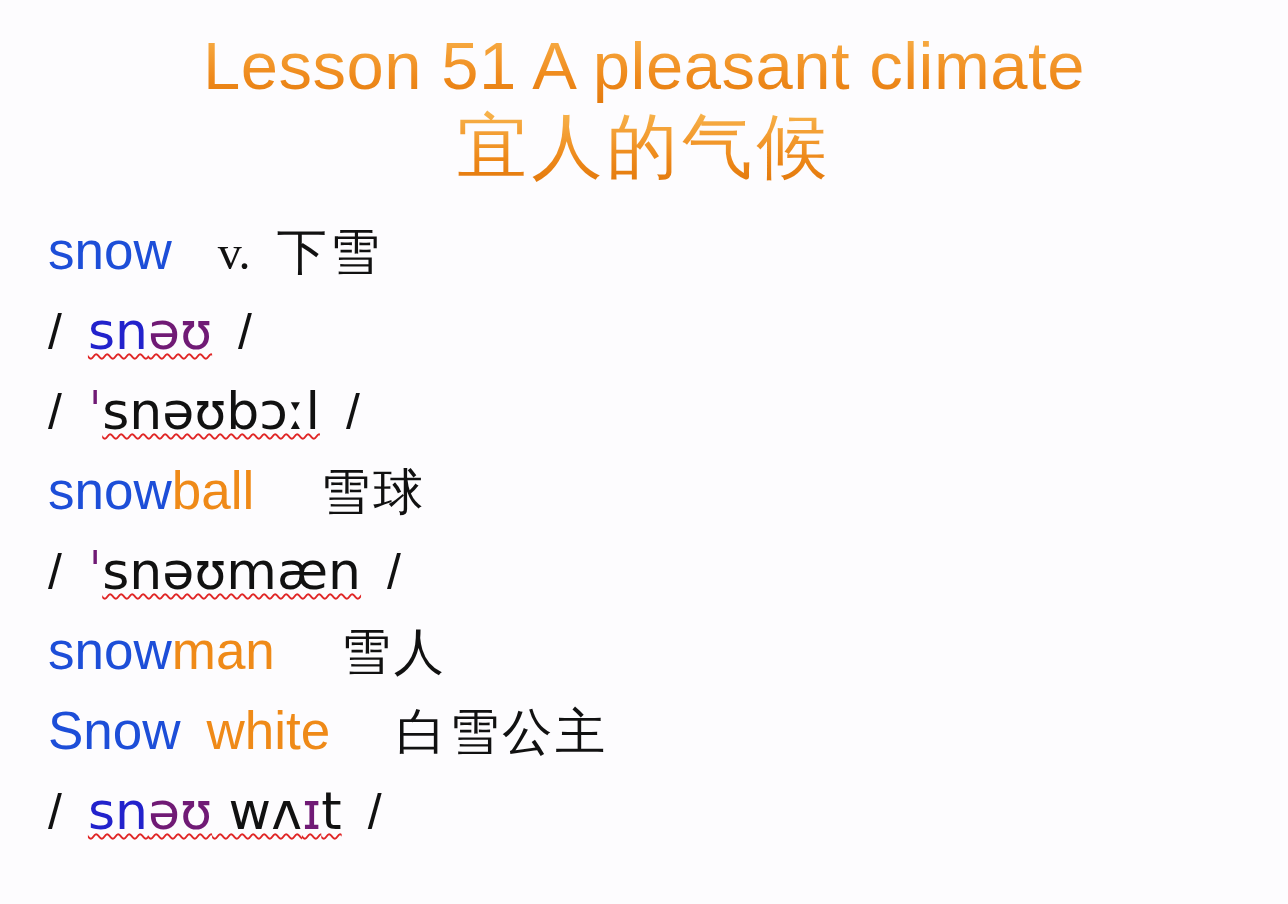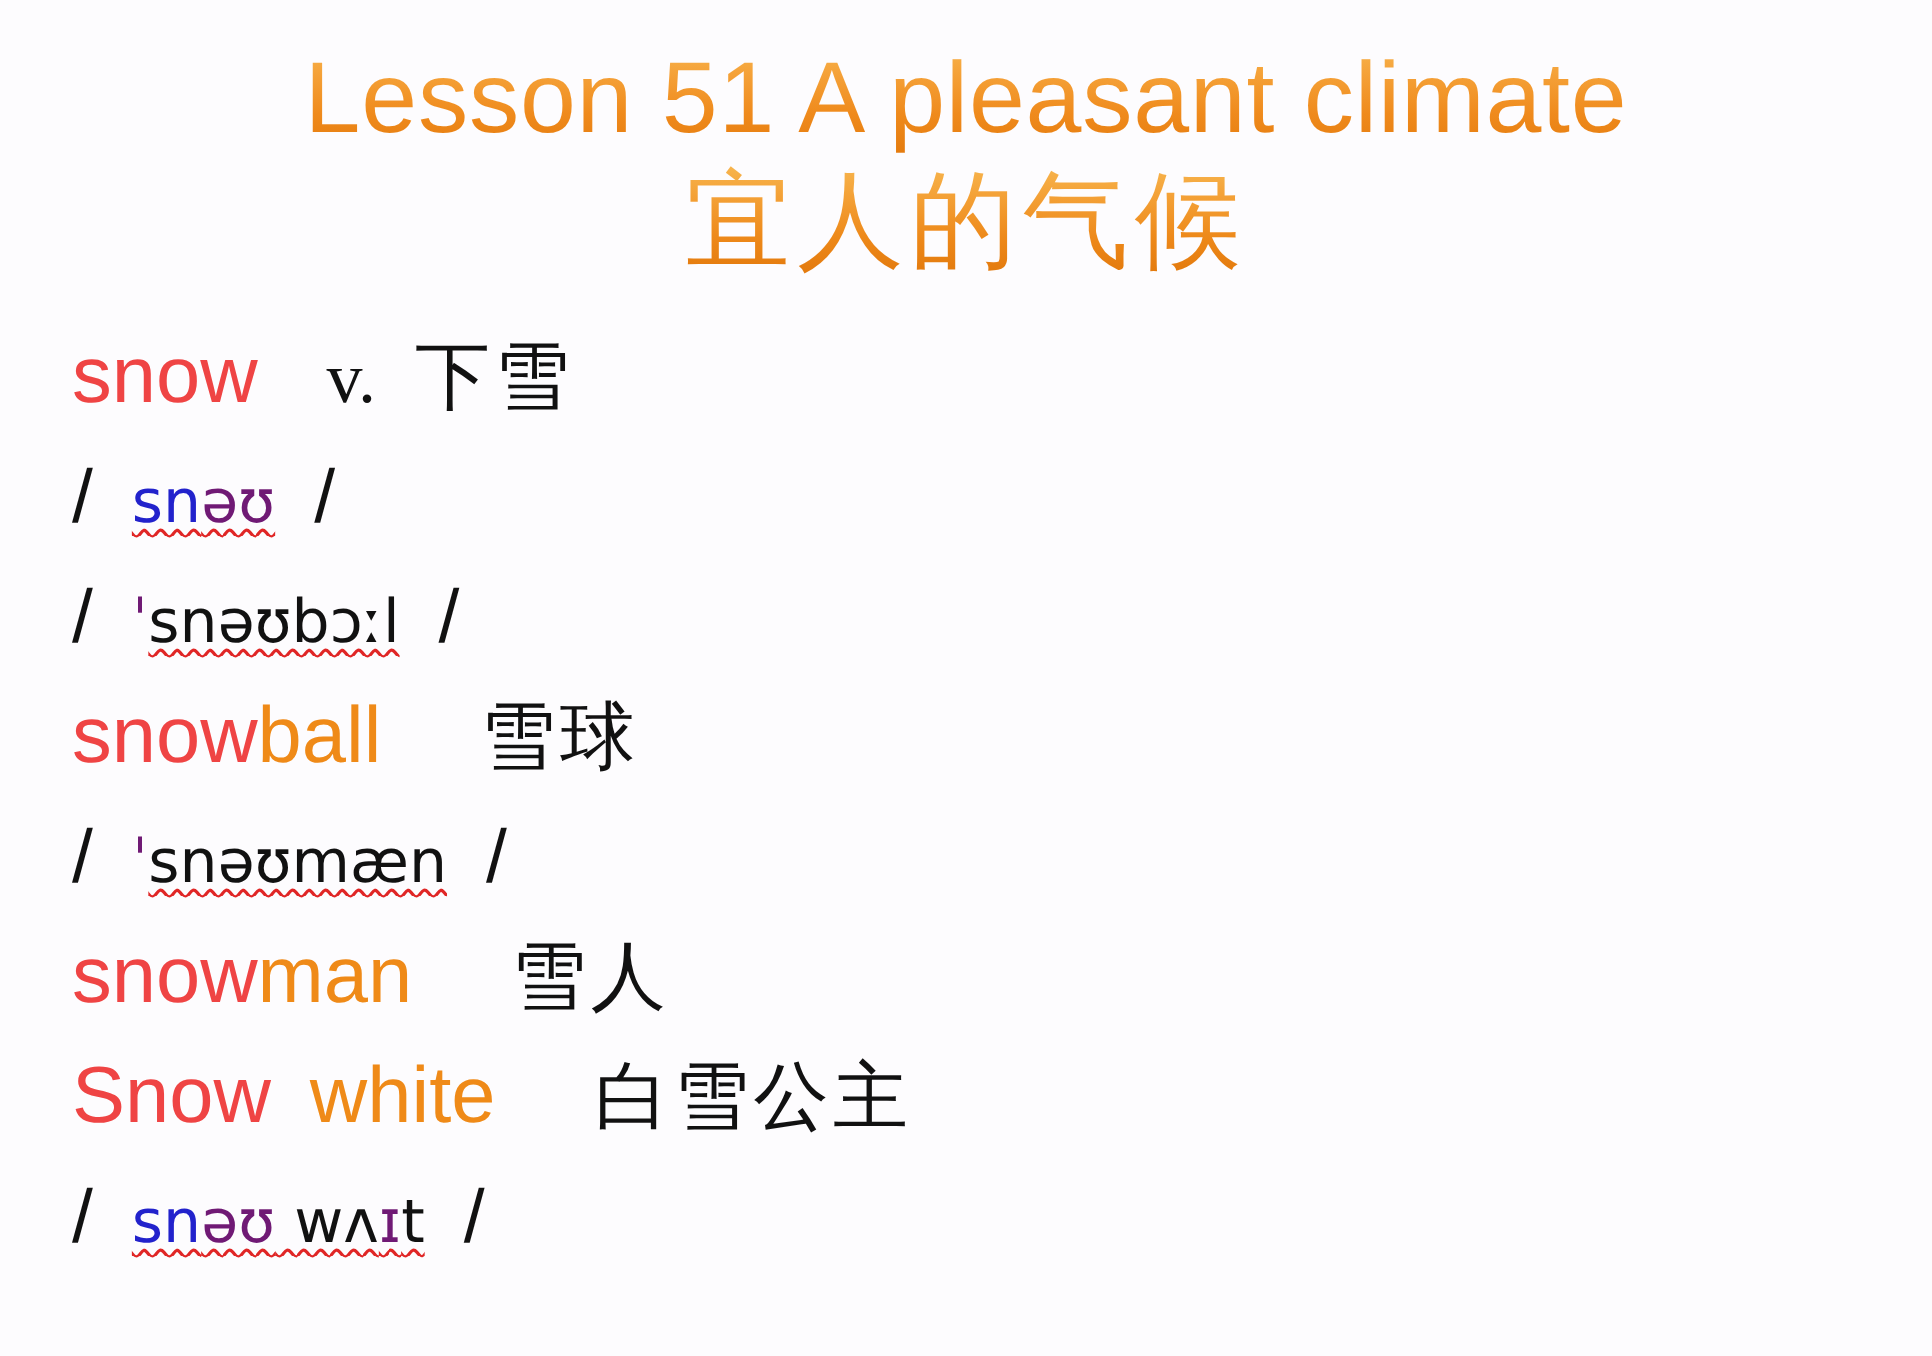--- a/index.html
+++ b/index.html
@@ -67,21 +67,21 @@
     line-height: 80px;
     white-space: nowrap;
     font-size: 53px;
     color: #111111;
     font-family: "Liberation Sans", sans-serif;
   }
   .line.phonetic {
     font-size: 50px;
   }
 
-  .en { color: #ef4444; }
+  .en { color: #1d4ed8; }
   .hl { color: #ef8a18; }
   .cn {
     color: #111111;
     font-family: "DejaVu Sans", "Liberation Sans", sans-serif;
     font-size: 50px;
     letter-spacing: 3px;
   }
   .pos {
     color: #111111;
     font-family: "Liberation Serif", serif;
@@ -90,21 +90,21 @@
   .gap-sm { display: inline-block; width: 26px; }
   .gap-md { display: inline-block; width: 46px; }
   .gap-lg { display: inline-block; width: 66px; }
 
   .slash {
     color: #111111;
     font-family: "Liberation Sans", sans-serif;
   }
   .ipa {
     font-family: "DejaVu Sans", sans-serif;
-    font-size: 40px;
+    font-size: 52px;
     position: relative;
   }
   .ipa.spellerr {
     text-decoration: underline wavy #e02626;
     text-decoration-thickness: 2px;
     text-underline-offset: 4px;
   }
   .c-blue  { color: #2222cc; }
   .c-red   { color: #701a75; }
   .c-black { color: #111111; }

